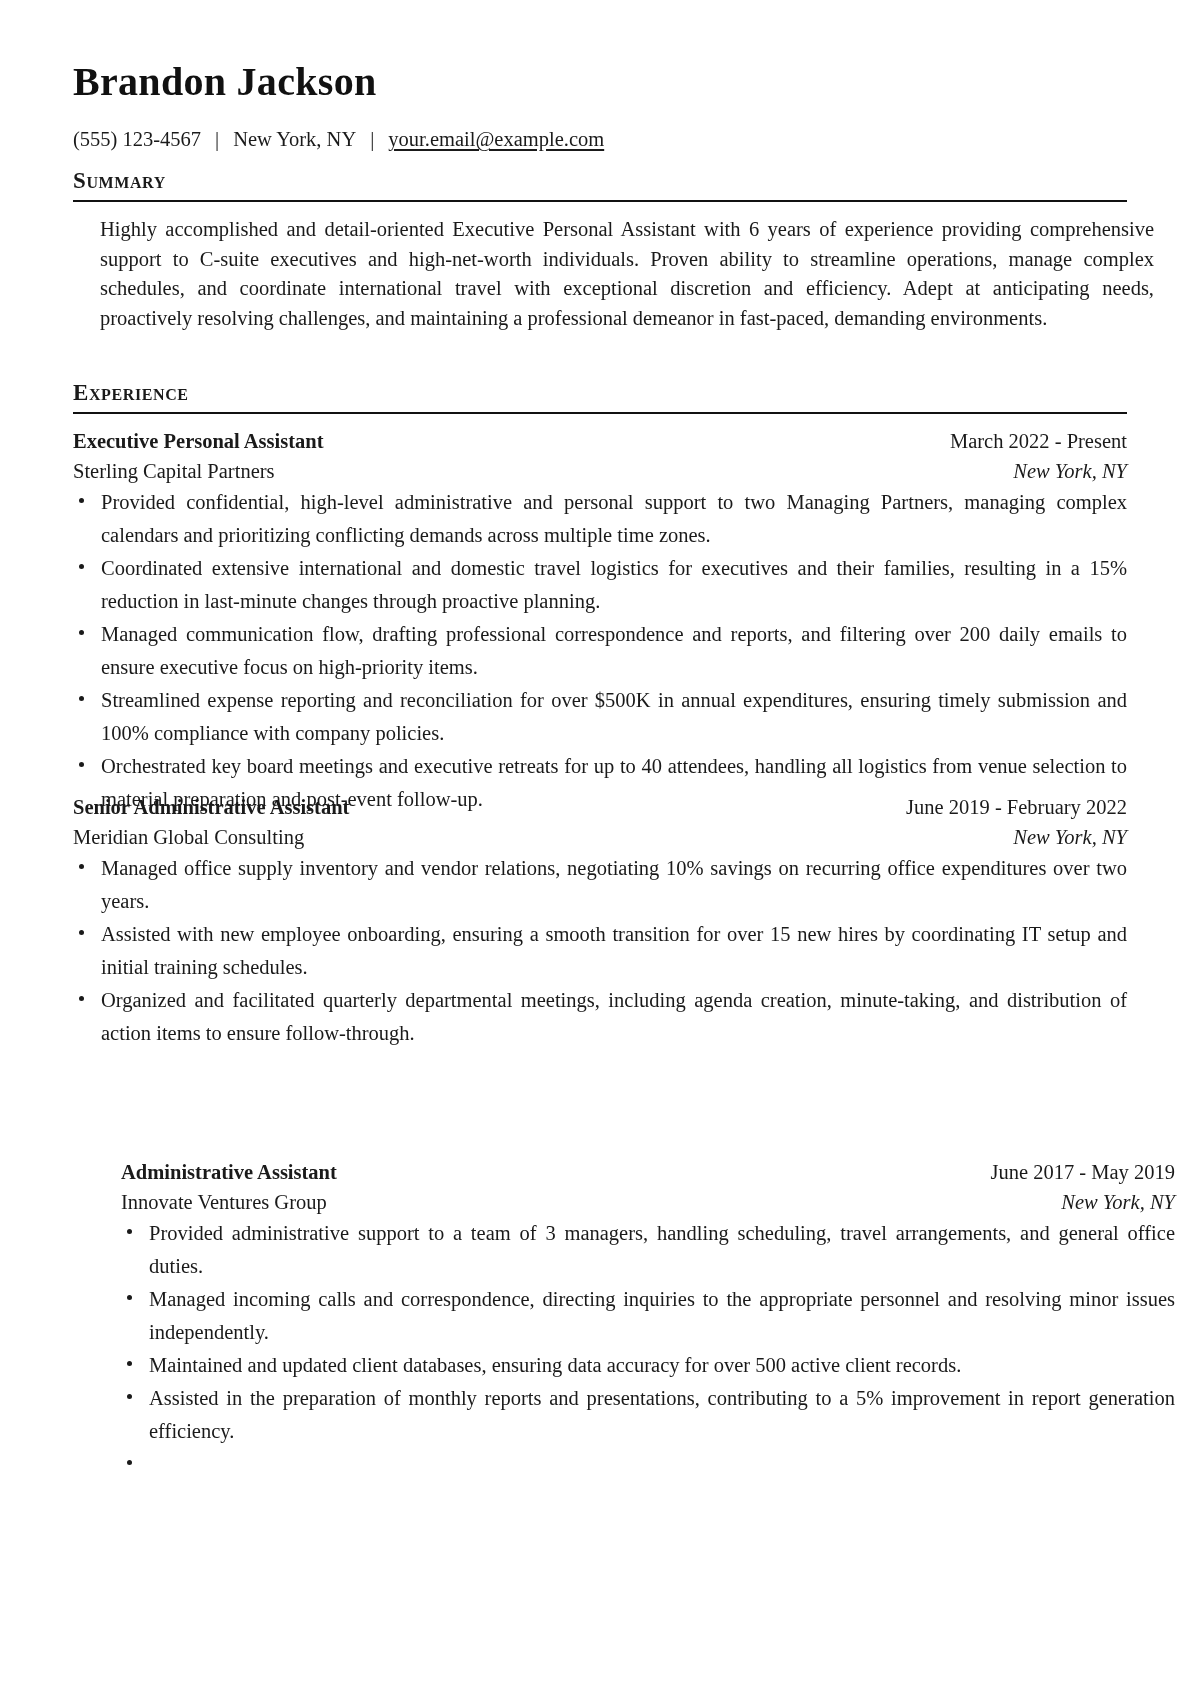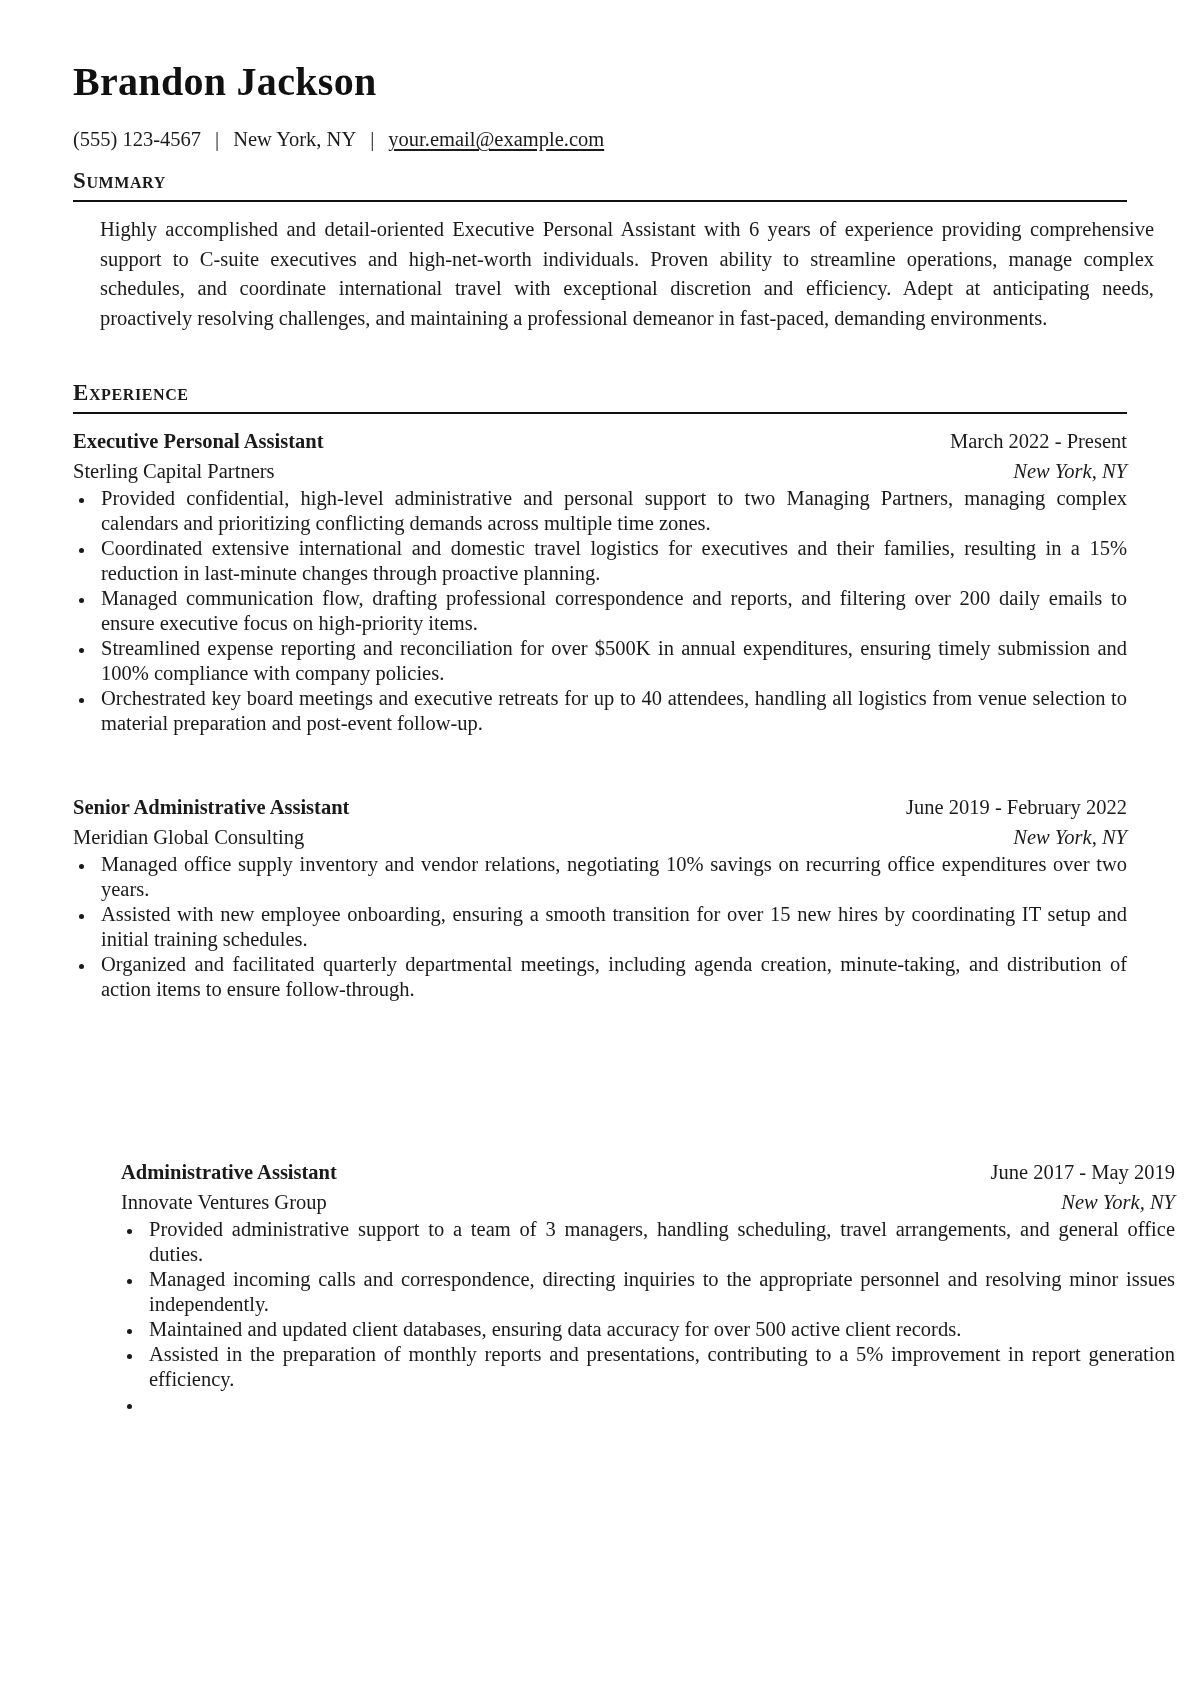--- a/index.html
+++ b/index.html
@@ -30,21 +30,21 @@
   .text {
     font-family: "Liberation Serif", serif; font-size: 20.5px; line-height: 29.5px;
     text-align: justify; hyphens: manual;
   }
   .summary { position: absolute; top: 215px; left: 0; width: 1054px; margin-left: 27px; }
   .job { position: absolute; left: 0; width: 1054px; }
   .row { display: flex; justify-content: space-between; font-family: "Liberation Serif", serif; font-size: 20.5px; line-height: 29.5px; }
   .title { font-weight: bold; }
   .loc { font-style: italic; }
   ul.bullets { list-style: none; margin: 0; padding: 0; }
-  ul.bullets li { position: relative; padding-left: 28px; font-family: "Liberation Serif", serif; font-size: 20.5px; line-height: 25px; text-align: justify; }
+  ul.bullets li { position: relative; padding-left: 28px; font-family: "Liberation Serif", serif; font-size: 20.5px; line-height: 33px; text-align: justify; }
   ul.bullets li .dot { position: absolute; left: 6px; top: 12px; width: 5px; height: 5px; border-radius: 50%; background: #1a1a1a; }
 </style>
 </head>
 <body>
 
 <div class="page">
   <div class="name">Brandon Jackson</div>
 
   <div class="contact">
     <span>(555) 123-4567</span><span class="sep">|</span><span>New York, NY</span><span class="sep">|</span><a class="email">your.email@example.com</a>

